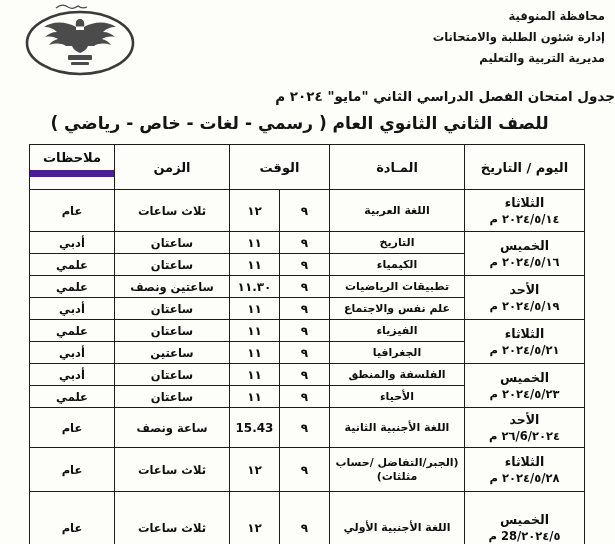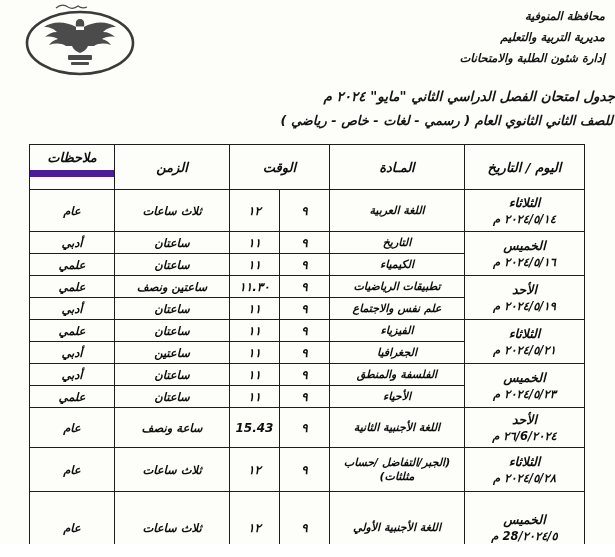--- a/index.html
+++ b/index.html
@@ -4,38 +4,37 @@
 <style>
   html,body{margin:0;padding:0;}
   .page{
     position:relative;
     width:615px;height:544px;
     background:#fdfdfa;
     overflow:hidden;
     font-family:"DejaVu Sans",sans-serif;
     color:#141414;
     direction:rtl;
-    font-style:italic;
   }
   
   .logo{
     position:absolute;left:22px;top:3px;width:116px;height:74px;
   }
   .org{
     position:absolute;right:10px;top:6px;
     text-align:right;
     font-weight:bold;font-size:11.5px;line-height:21px;
   }
   .title1{
     position:absolute;left:0;right:0;top:88px;
     text-align:right;font-weight:bold;font-size:13.5px;
   }
   .title2{
-    position:absolute;left:0;right:2px;top:113px;
-    text-align:right;font-weight:bold;font-size:13px;
+    position:absolute;left:0;right:16px;top:113px;
+    text-align:center;font-weight:bold;font-size:17px;
   }
   
   table.sched{
     position:absolute;right:30px;top:144px;width:555px;
     border-collapse:collapse;table-layout:fixed;direction:rtl;
     background:#fdfdfa;
   }
   .sched td,.sched th{
     border:1px solid #1d1d1d;
     text-align:center;vertical-align:middle;
@@ -73,22 +72,22 @@
         <path d="M62 24 C72 18 86 18 94 24 c-6 0 -10 2 -13 5 c5 0 9 2 12 5 c-5 -1 -10 0 -13 2 c4 1 7 3 9 6 c-6 -2 -12 -2 -17 1 l-10 0 z"></path>
         <path d="M50 27 l16 0 0 15 c0 5 -8 8 -8 8 s-8 -3 -8 -8 z"></path>
         <rect x="46" y="52" width="24" height="5" rx="1"></rect>
         <rect x="49" y="59" width="18" height="3" rx="1"></rect>
       </g>
     </svg>
   </div>
 
   <div class="org">
     <div>محافظة المنوفية</div>
+    <div>إدارة شئون الطلبة والامتحانات</div>
     <div>مديرية التربية والتعليم</div>
-    <div>إدارة شئون الطلبة والامتحانات</div>
   </div>
 
   <div class="title1">جدول امتحان الفصل الدراسي الثاني "مايو" ٢٠٢٤ م</div>
   <div class="title2">للصف الثاني الثانوي العام ( رسمي - لغات - خاص - رياضي )</div>
 
   <table class="sched">
     <colgroup>
       <col style="width:120px">
         <col style="width:135px">
         <col style="width:50px">

